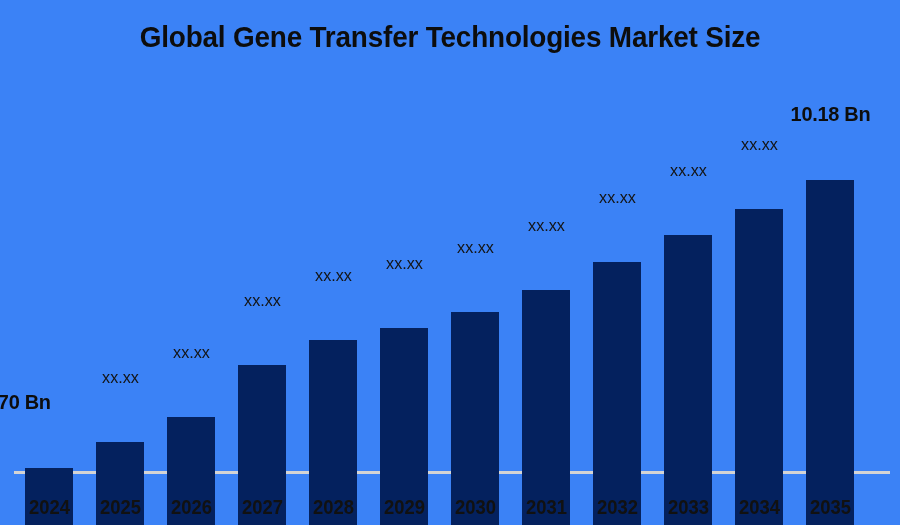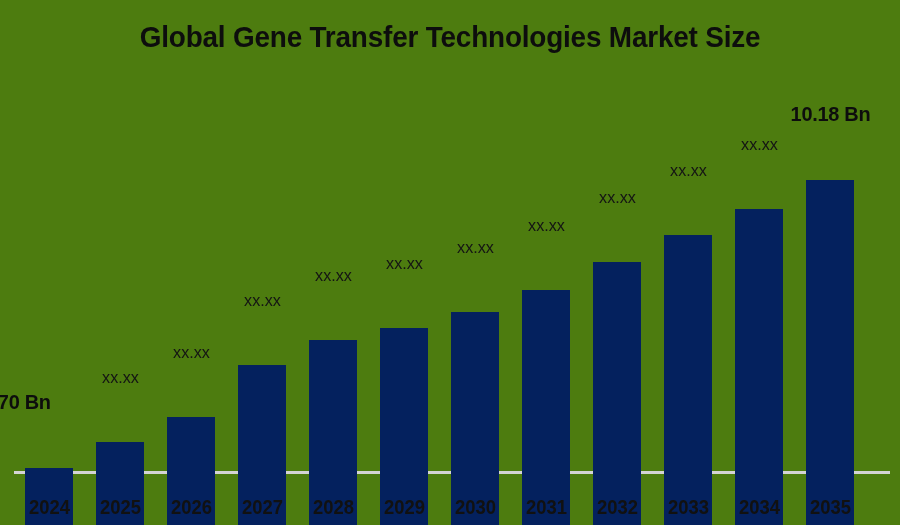--- a/index.html
+++ b/index.html
@@ -13,21 +13,21 @@
     height: 525px;
     overflow: hidden;
     font-family: "Liberation Sans", sans-serif;
     -webkit-font-smoothing: antialiased;
   }
 
   #chart-root {
     position: relative;
     width: 900px;
     height: 525px;
-    background: #4d7c0f;
+    background: #3b82f6;
   }
 
   
   .chart-title {
     position: absolute;
     left: 0;
     top: 20px;
     width: 900px;
     text-align: center;
     font-family: "Liberation Sans Narrow", "Liberation Sans", sans-serif;

